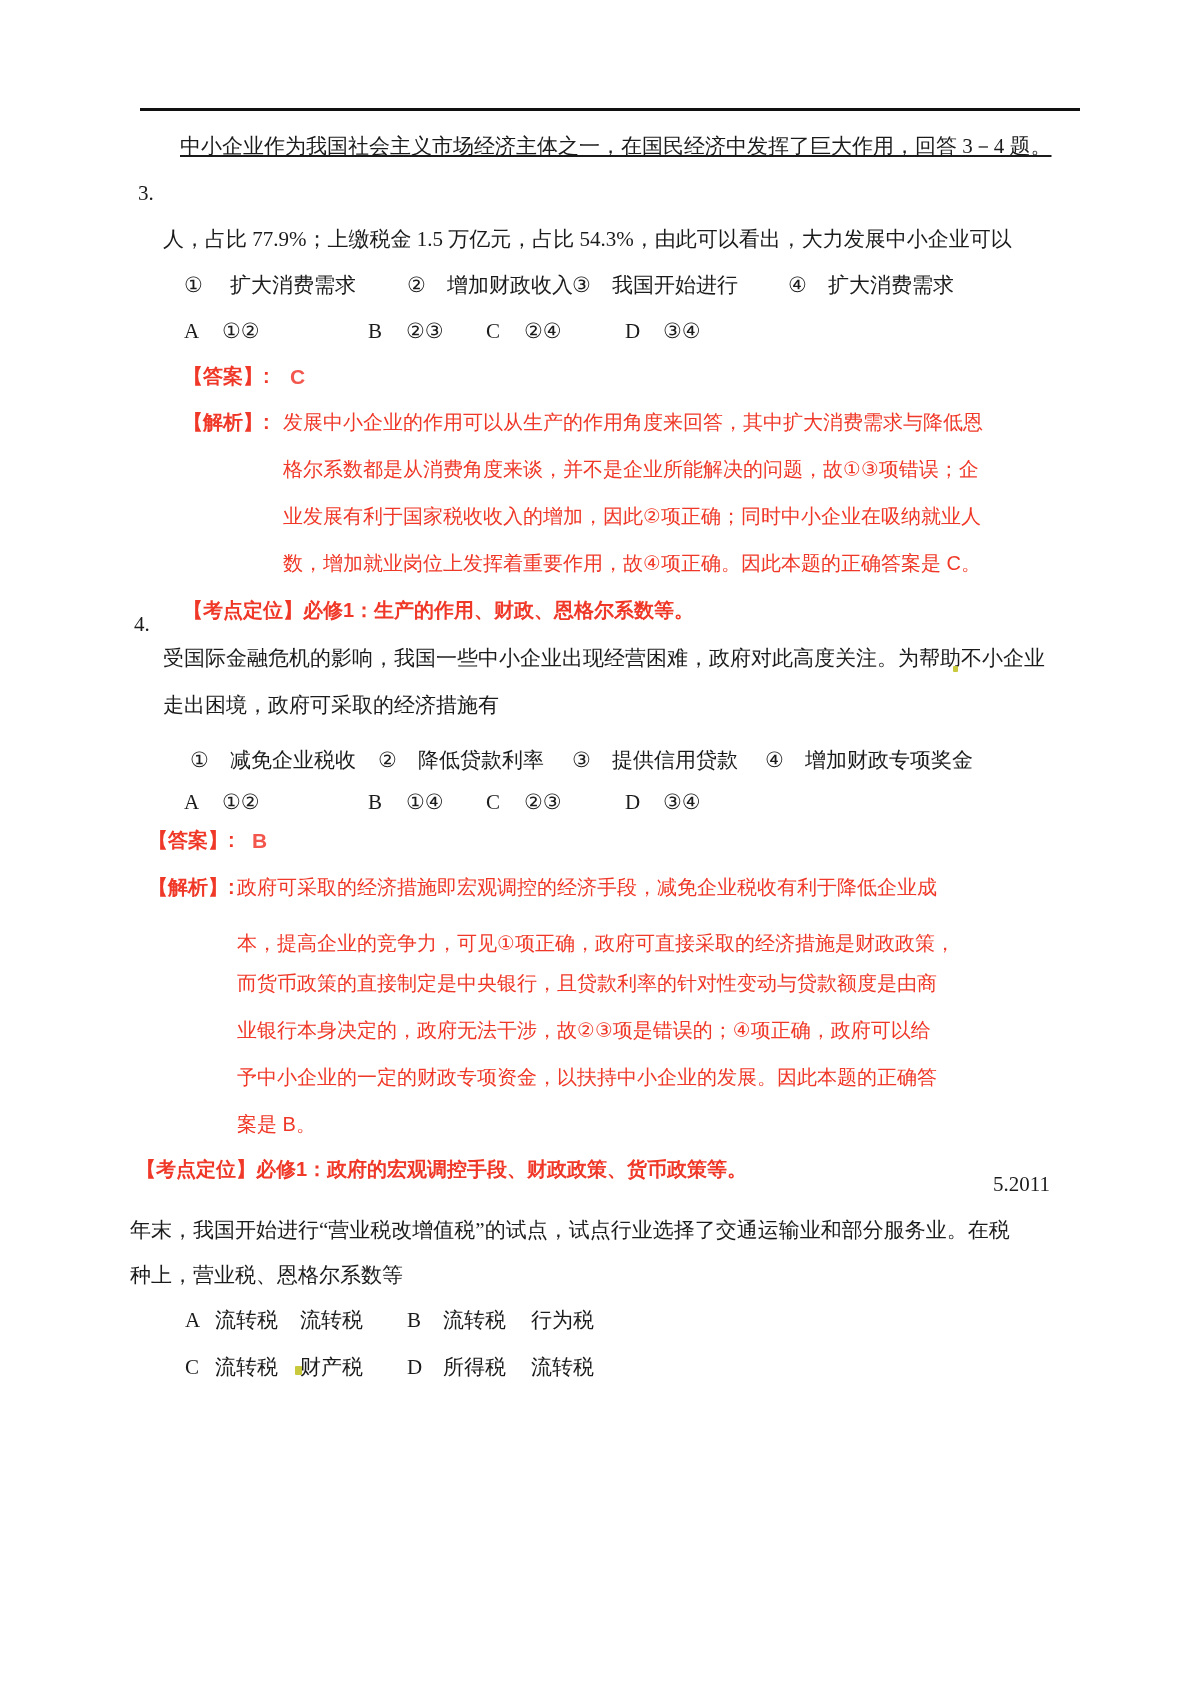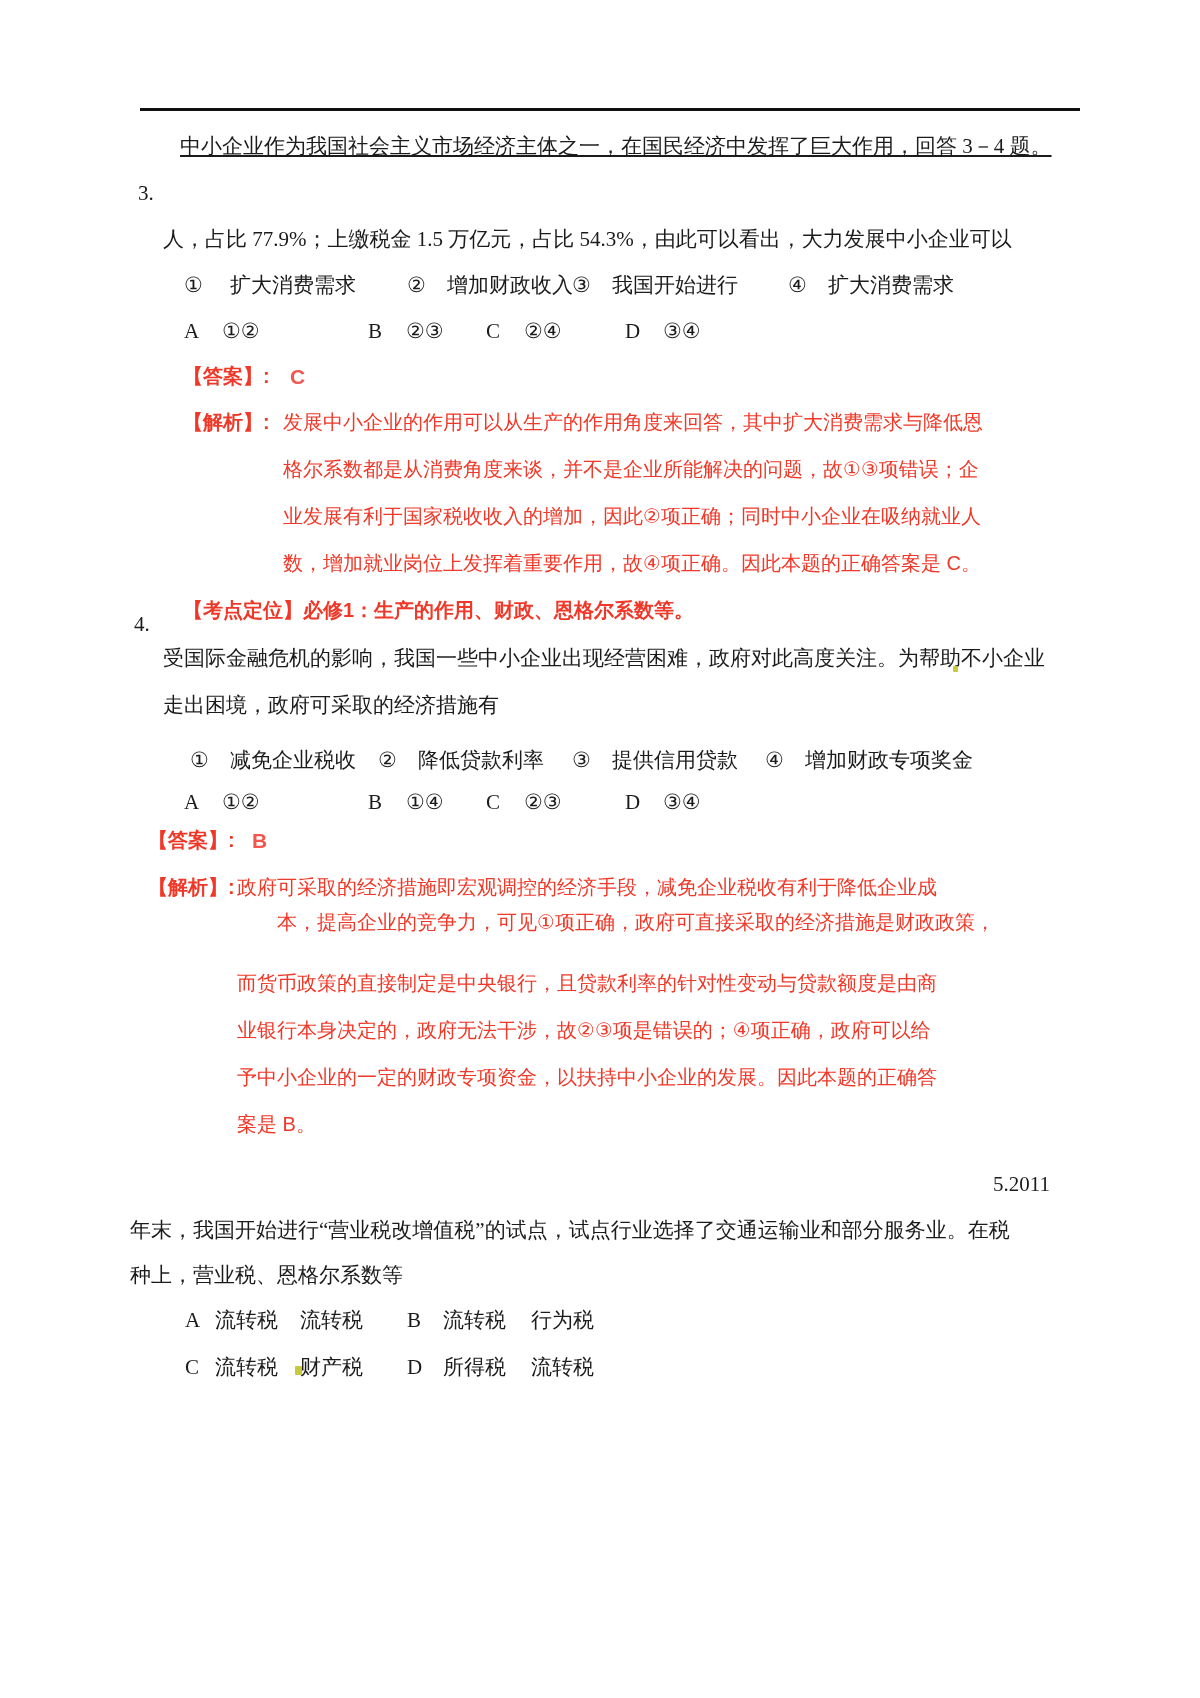--- a/index.html
+++ b/index.html
@@ -116,26 +116,27 @@
     <span class="t ch-v3" style="top:790px;">②③</span>
     <span class="t ch-l4" style="top:790px;">D</span>
     <span class="t ch-v4" style="top:790px;">③④</span>
   </div>
 
   <div class="t red redlabel" style="left:148px;top:829px;">【答案】:</div>
   <div class="ansval" style="left:252px;top:829px;">B</div>
 
   <div class="t red redlabel" style="left:148px;top:876px;">【解析】:</div>
   <div class="t red" style="left:237px;top:876px;">政府可采取的经济措施即宏观调控的经济手段，减免企业税收有利于降低企业成</div>
-  <div class="t red" style="left:237px;top:911px;margin-left:40px;">本，提高企业的竞争力，可见①项正确，政府可直接采取的经济措施是财政政策，</div>
+  <div class="t red" style="left:237px;top:932px;">本，提高企业的竞争力，可见①项正确，政府可直接采取的经济措施是财政政策，</div>
   <div class="t red" style="left:237px;top:1019px;">业银行本身决定的，政府无法干涉，故②③项是错误的；④项正确，政府可以给</div>
   <div class="t red" style="left:237px;top:972px;">而货币政策的直接制定是中央银行，且贷款利率的针对性变动与贷款额度是由商</div>
   <div class="t red" style="left:237px;top:1066px;">予中小企业的一定的财政专项资金，以扶持中小企业的发展。因此本题的正确答</div>
   <div class="t red" style="left:237px;top:1113px;">案是 B。</div>
 
+  <div class="t red redlabel" style="left:136px;top:1158px;">【考点定位】必修1：政府的宏观调控手段、财政政策、货币政策等。</div>
 
   <div class="t" style="left:993px;top:1172px;">5.2011</div>
   <div class="t" style="left:130px;top:1218px;">年末，我国开始进行“营业税改增值税”的试点，试点行业选择了交通运输业和部分服务业。在税</div>
   <div class="t" style="left:130px;top:1263px;">种上，营业税、恩格尔系数等</div>
 
   <div>
     <span class="t q5-c1" style="top:1308px;">A</span>
     <span class="t q5-w1" style="top:1308px;">流转税</span>
     <span class="t q5-w2" style="top:1308px;">流转税</span>
     <span class="t q5-c2" style="top:1308px;">B</span>

